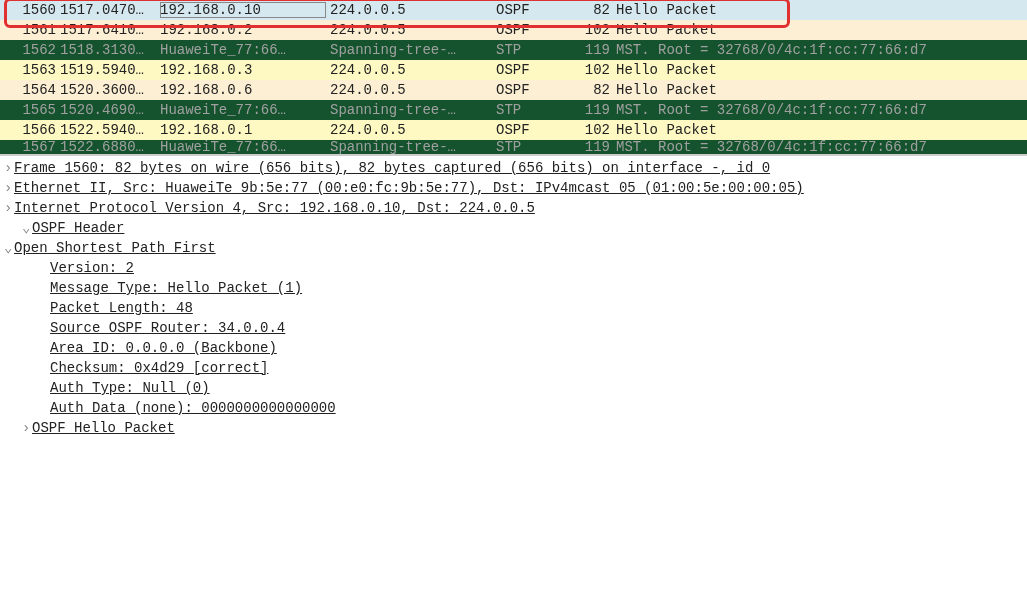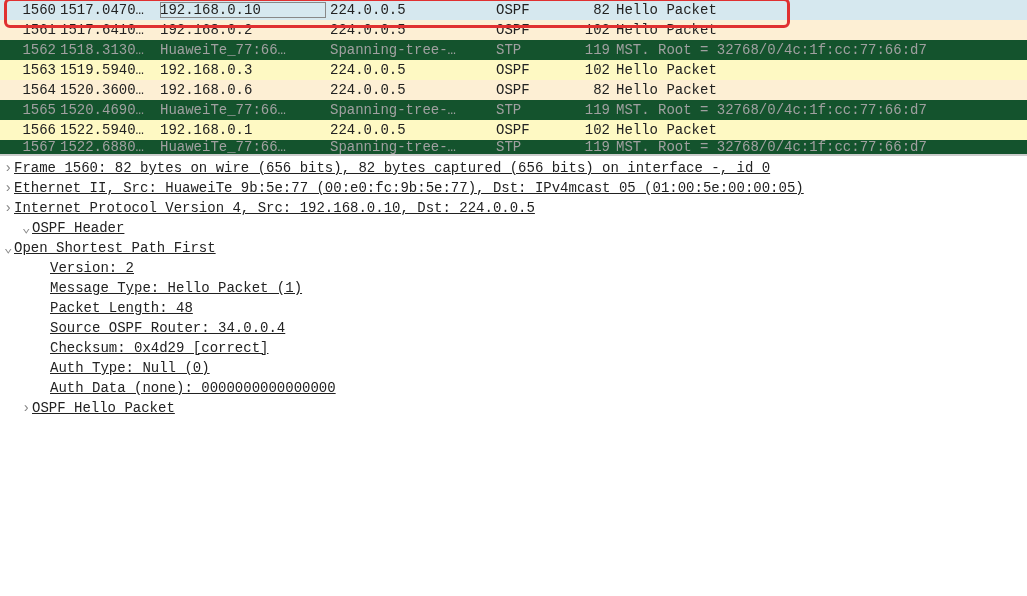--- a/index.html
+++ b/index.html
@@ -149,20 +149,21 @@
   <div class="details-pane">
     <div class="tree-row"><span class="caret">›</span><span>Frame 1560: 82 bytes on wire (656 bits), 82 bytes captured (656 bits) on interface -, id 0</span></div>
     <div class="tree-row"><span class="caret">›</span><span>Ethernet II, Src: HuaweiTe_9b:5e:77 (00:e0:fc:9b:5e:77), Dst: IPv4mcast_05 (01:00:5e:00:00:05)</span></div>
     <div class="tree-row"><span class="caret">›</span><span>Internet Protocol Version 4, Src: 192.168.0.10, Dst: 224.0.0.5</span></div>
     <div class="tree-row indent-1"><span class="caret">⌄</span><span>OSPF Header</span></div>
     <div class="tree-row"><span class="caret">⌄</span><span>Open Shortest Path First</span></div>
     <div class="tree-row indent-2">Version: 2</div>
     <div class="tree-row indent-2">Message Type: Hello Packet (1)</div>
     <div class="tree-row indent-2">Packet Length: 48</div>
     <div class="tree-row indent-2">Source OSPF Router: 34.0.0.4</div>
+    <div class="tree-row indent-2">Area ID: 0.0.0.0 (Backbone)</div>
     <div class="tree-row indent-2">Checksum: 0x4d29 [correct]</div>
     <div class="tree-row indent-2" id="authtype-row">Auth Type: Null (0)</div>
     <div class="tree-row indent-2">Auth Data (none): 0000000000000000</div>
     <div class="tree-row indent-1"><span class="caret">›</span><span>OSPF Hello Packet</span></div>
   </div>
 
   <div class="highlight-box-2" style="left:40px; top:449px; width:216px; height:24px;"></div>
 
 </div>
 

